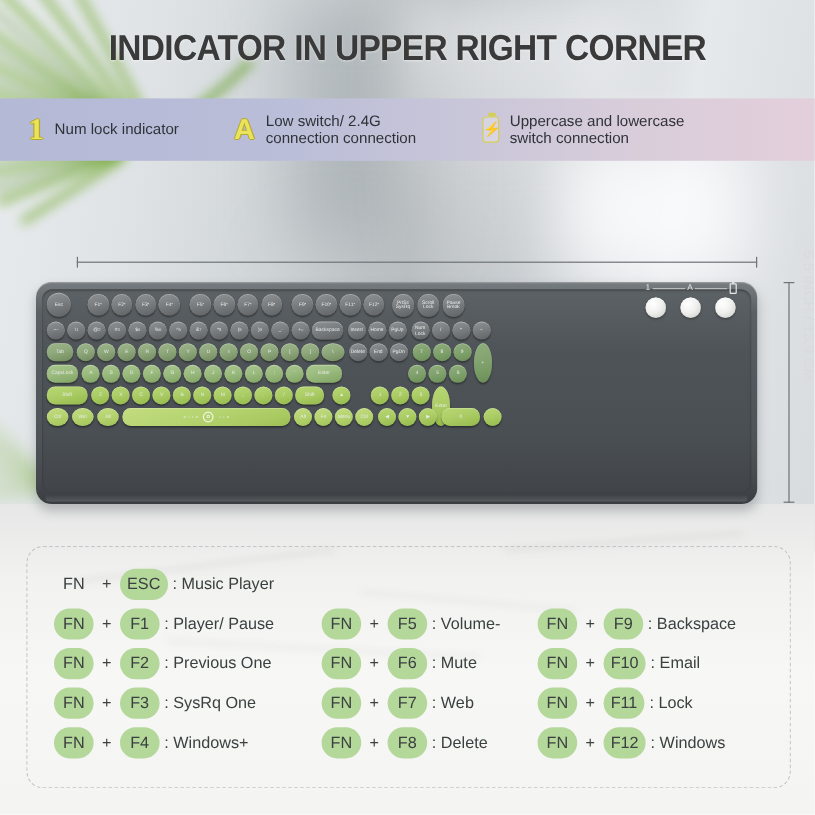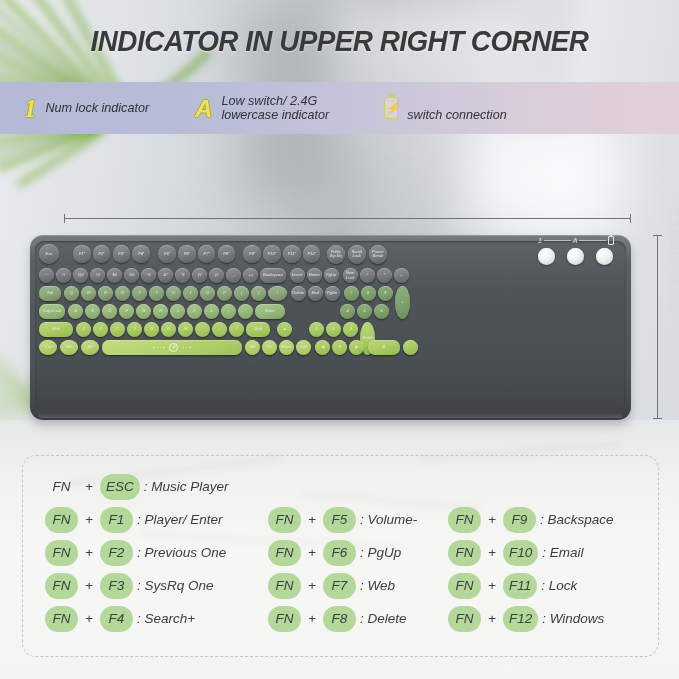--- a/index.html
+++ b/index.html
@@ -2,21 +2,21 @@
 <html><head>
 <meta charset="utf-8">
 <style>
   html,body{margin:0;padding:0;}
   body{
     width:679px;height:679px;overflow:hidden;
     font-family:"Liberation Sans", sans-serif;
     background:#fff;
     position:relative;
   }
-  #root{position:absolute;inset:0;font-style:italic;}
+  #root{position:absolute;inset:0;}
 
   
   .bg-base{
     position:absolute;left:0;top:0;width:679px;height:460px;
     background:
       linear-gradient(100deg,#e9ecee 0%,#dfe3e6 18%,#cfd4d7 35%,#b8bdc0 50%,#c7ccd0 62%,#e6e9ec 78%,#d7dbde 100%);
   }
   .bg-blur1{ 
     position:absolute;left:330px;top:0;width:200px;height:240px;
     background:linear-gradient(180deg,rgba(255,255,255,.55),rgba(255,255,255,.05));
@@ -227,30 +227,30 @@
 
     <div class="bitem b1">
       <span class="bicon">1</span>
       <span class="btxt">Num lock indicator</span>
     </div>
 
     <div class="bitem b2">
       <span class="bicon a">A</span>
       <span class="btxt two">
         <span>Low switch/ 2.4G</span><br>
-        <span>lowercase indicator</span>
+        <span>connection connection</span>
       </span>
     </div>
 
     <div class="bitem b3">
       <span class="batt">
         <span class="bolt">⚡</span>
       </span>
       <span class="btxt two">
-        <br>
+        <span>Uppercase and lowercase</span><br>
         <span>switch connection</span>
       </span>
     </div>
   </div>
 
   <div class="dim-h">
     <span class="cap l"></span>
     <span class="cap r"></span>
   </div>
   <div class="dim-v">
@@ -632,53 +632,53 @@
         <div class="fnrow">
           <span class="chip plain">FN</span>
           <span class="plus">+</span>
           <span class="chip">ESC</span>
           <span class="fnlabel">: Music Player</span>
         </div>
         <div class="fnrow">
           <span class="chip">FN</span>
           <span class="plus">+</span>
           <span class="chip">F1</span>
-          <span class="fnlabel">: Player/ Enter</span>
+          <span class="fnlabel">: Player/ Pause</span>
         </div>
         <div class="fnrow">
           <span class="chip">FN</span>
           <span class="plus">+</span>
           <span class="chip">F2</span>
           <span class="fnlabel">: Previous One</span>
         </div>
         <div class="fnrow">
           <span class="chip">FN</span>
           <span class="plus">+</span>
           <span class="chip">F3</span>
           <span class="fnlabel">: SysRq One</span>
         </div>
         <div class="fnrow">
           <span class="chip">FN</span>
           <span class="plus">+</span>
           <span class="chip">F4</span>
-          <span class="fnlabel">: Search+</span>
+          <span class="fnlabel">: Windows+</span>
         </div>
       </div>
     <div class="fncol c2" id="fncol1">
         <div class="fnrow">
           <span class="chip">FN</span>
           <span class="plus">+</span>
           <span class="chip">F5</span>
           <span class="fnlabel">: Volume-</span>
         </div>
         <div class="fnrow">
           <span class="chip">FN</span>
           <span class="plus">+</span>
           <span class="chip">F6</span>
-          <span class="fnlabel">: PgUp</span>
+          <span class="fnlabel">: Mute</span>
         </div>
         <div class="fnrow">
           <span class="chip">FN</span>
           <span class="plus">+</span>
           <span class="chip">F7</span>
           <span class="fnlabel">: Web</span>
         </div>
         <div class="fnrow">
           <span class="chip">FN</span>
           <span class="plus">+</span>

